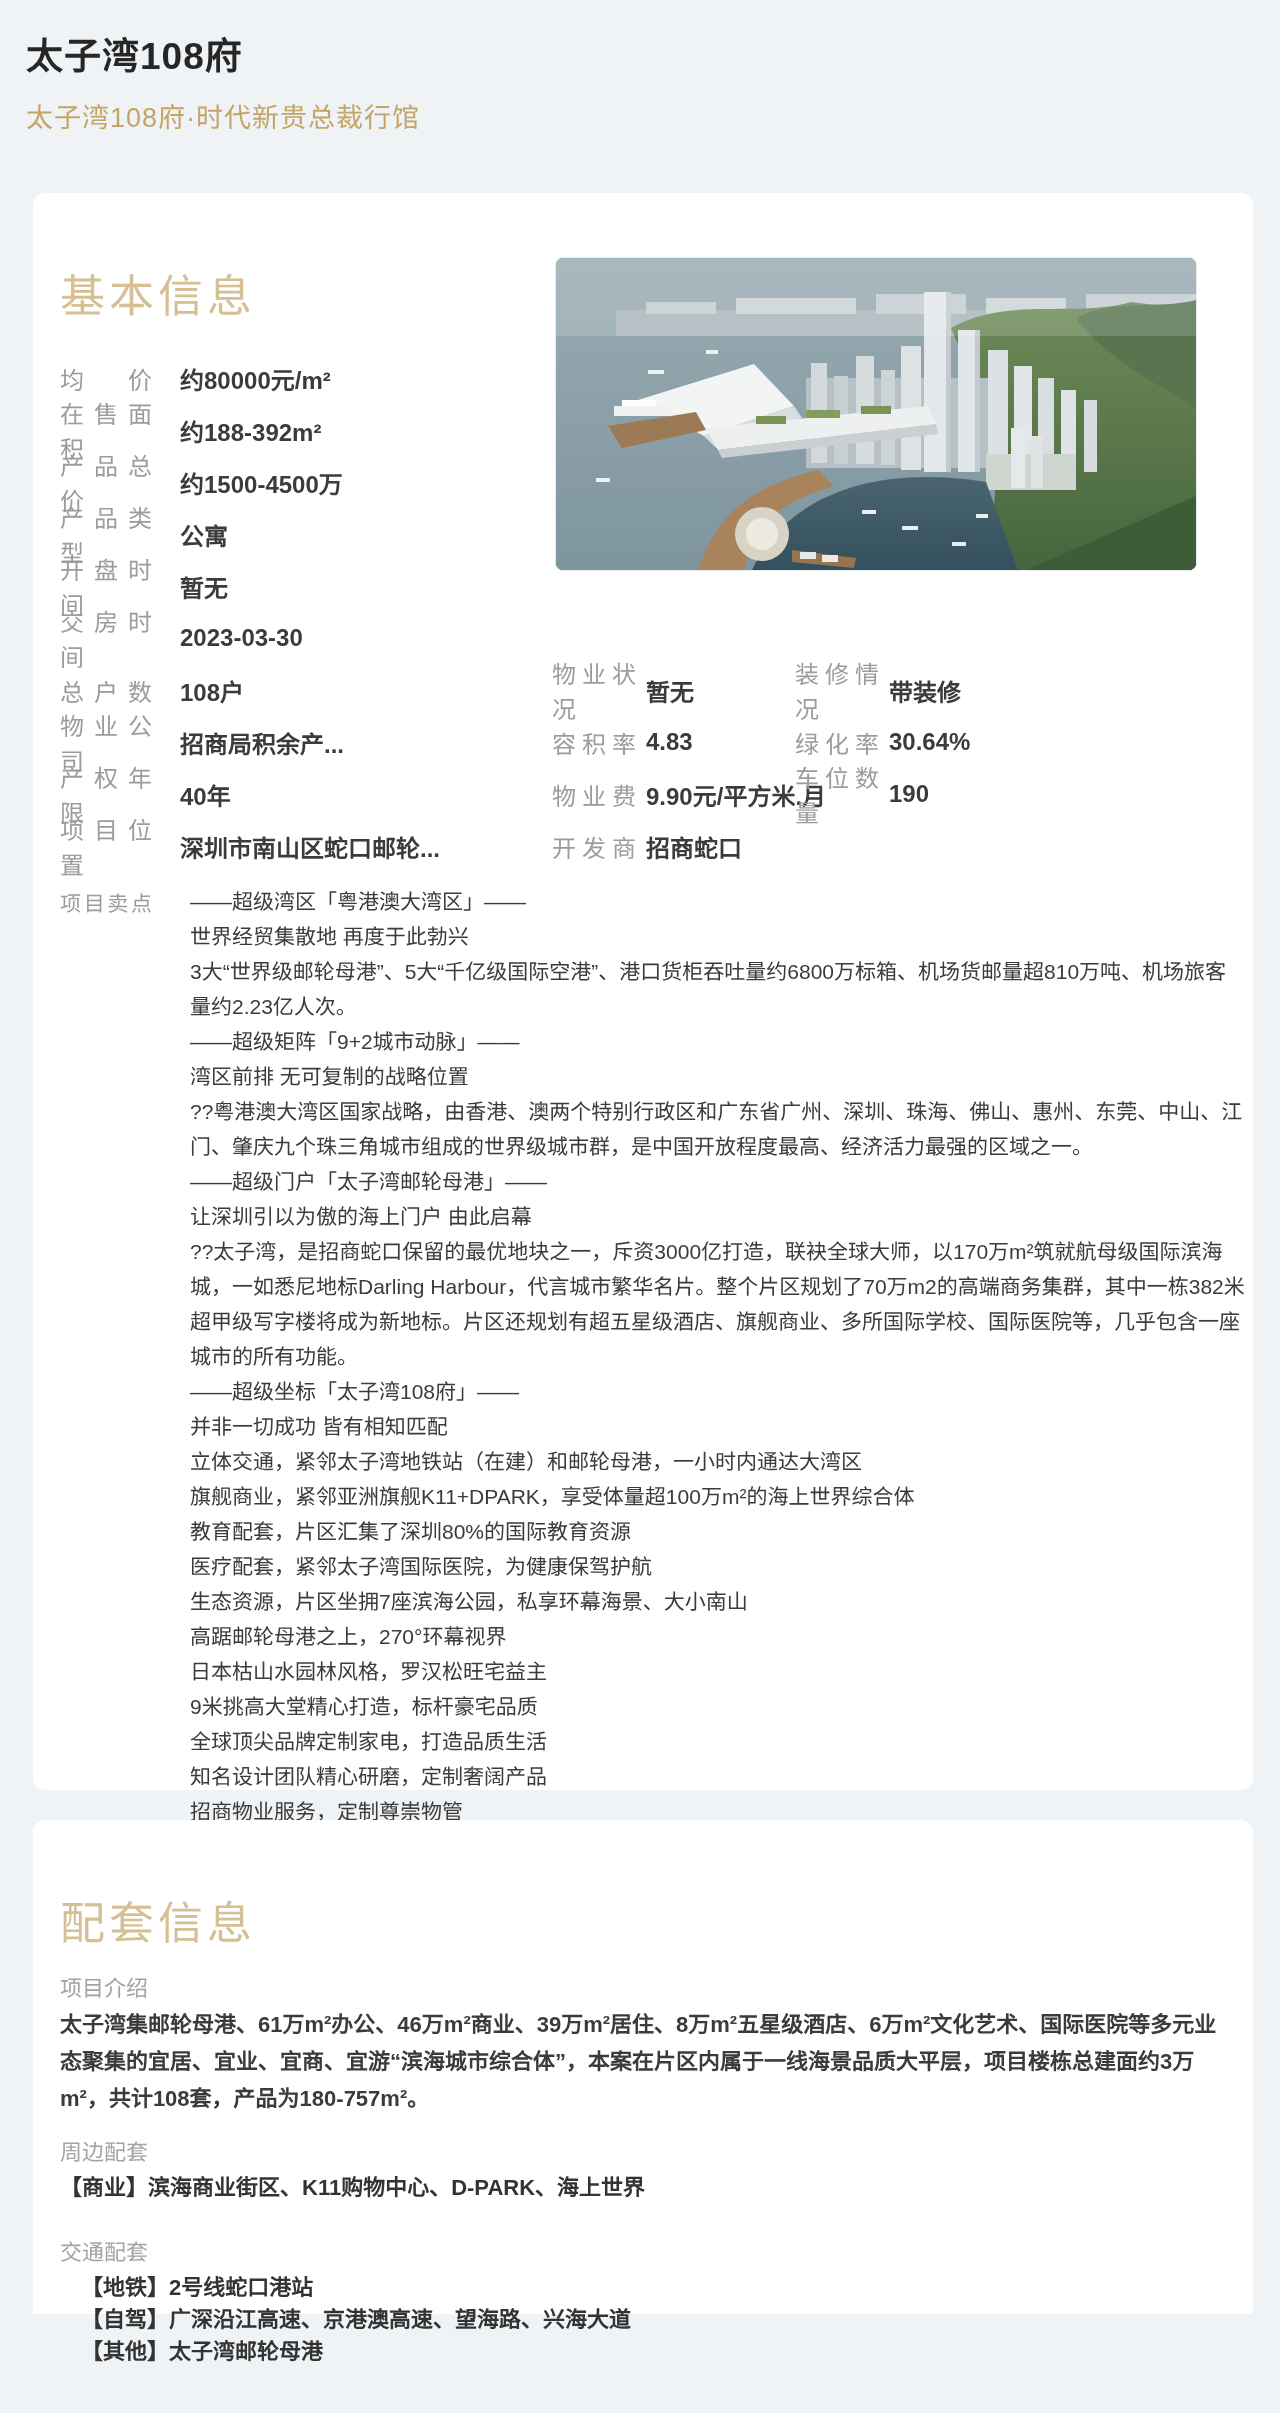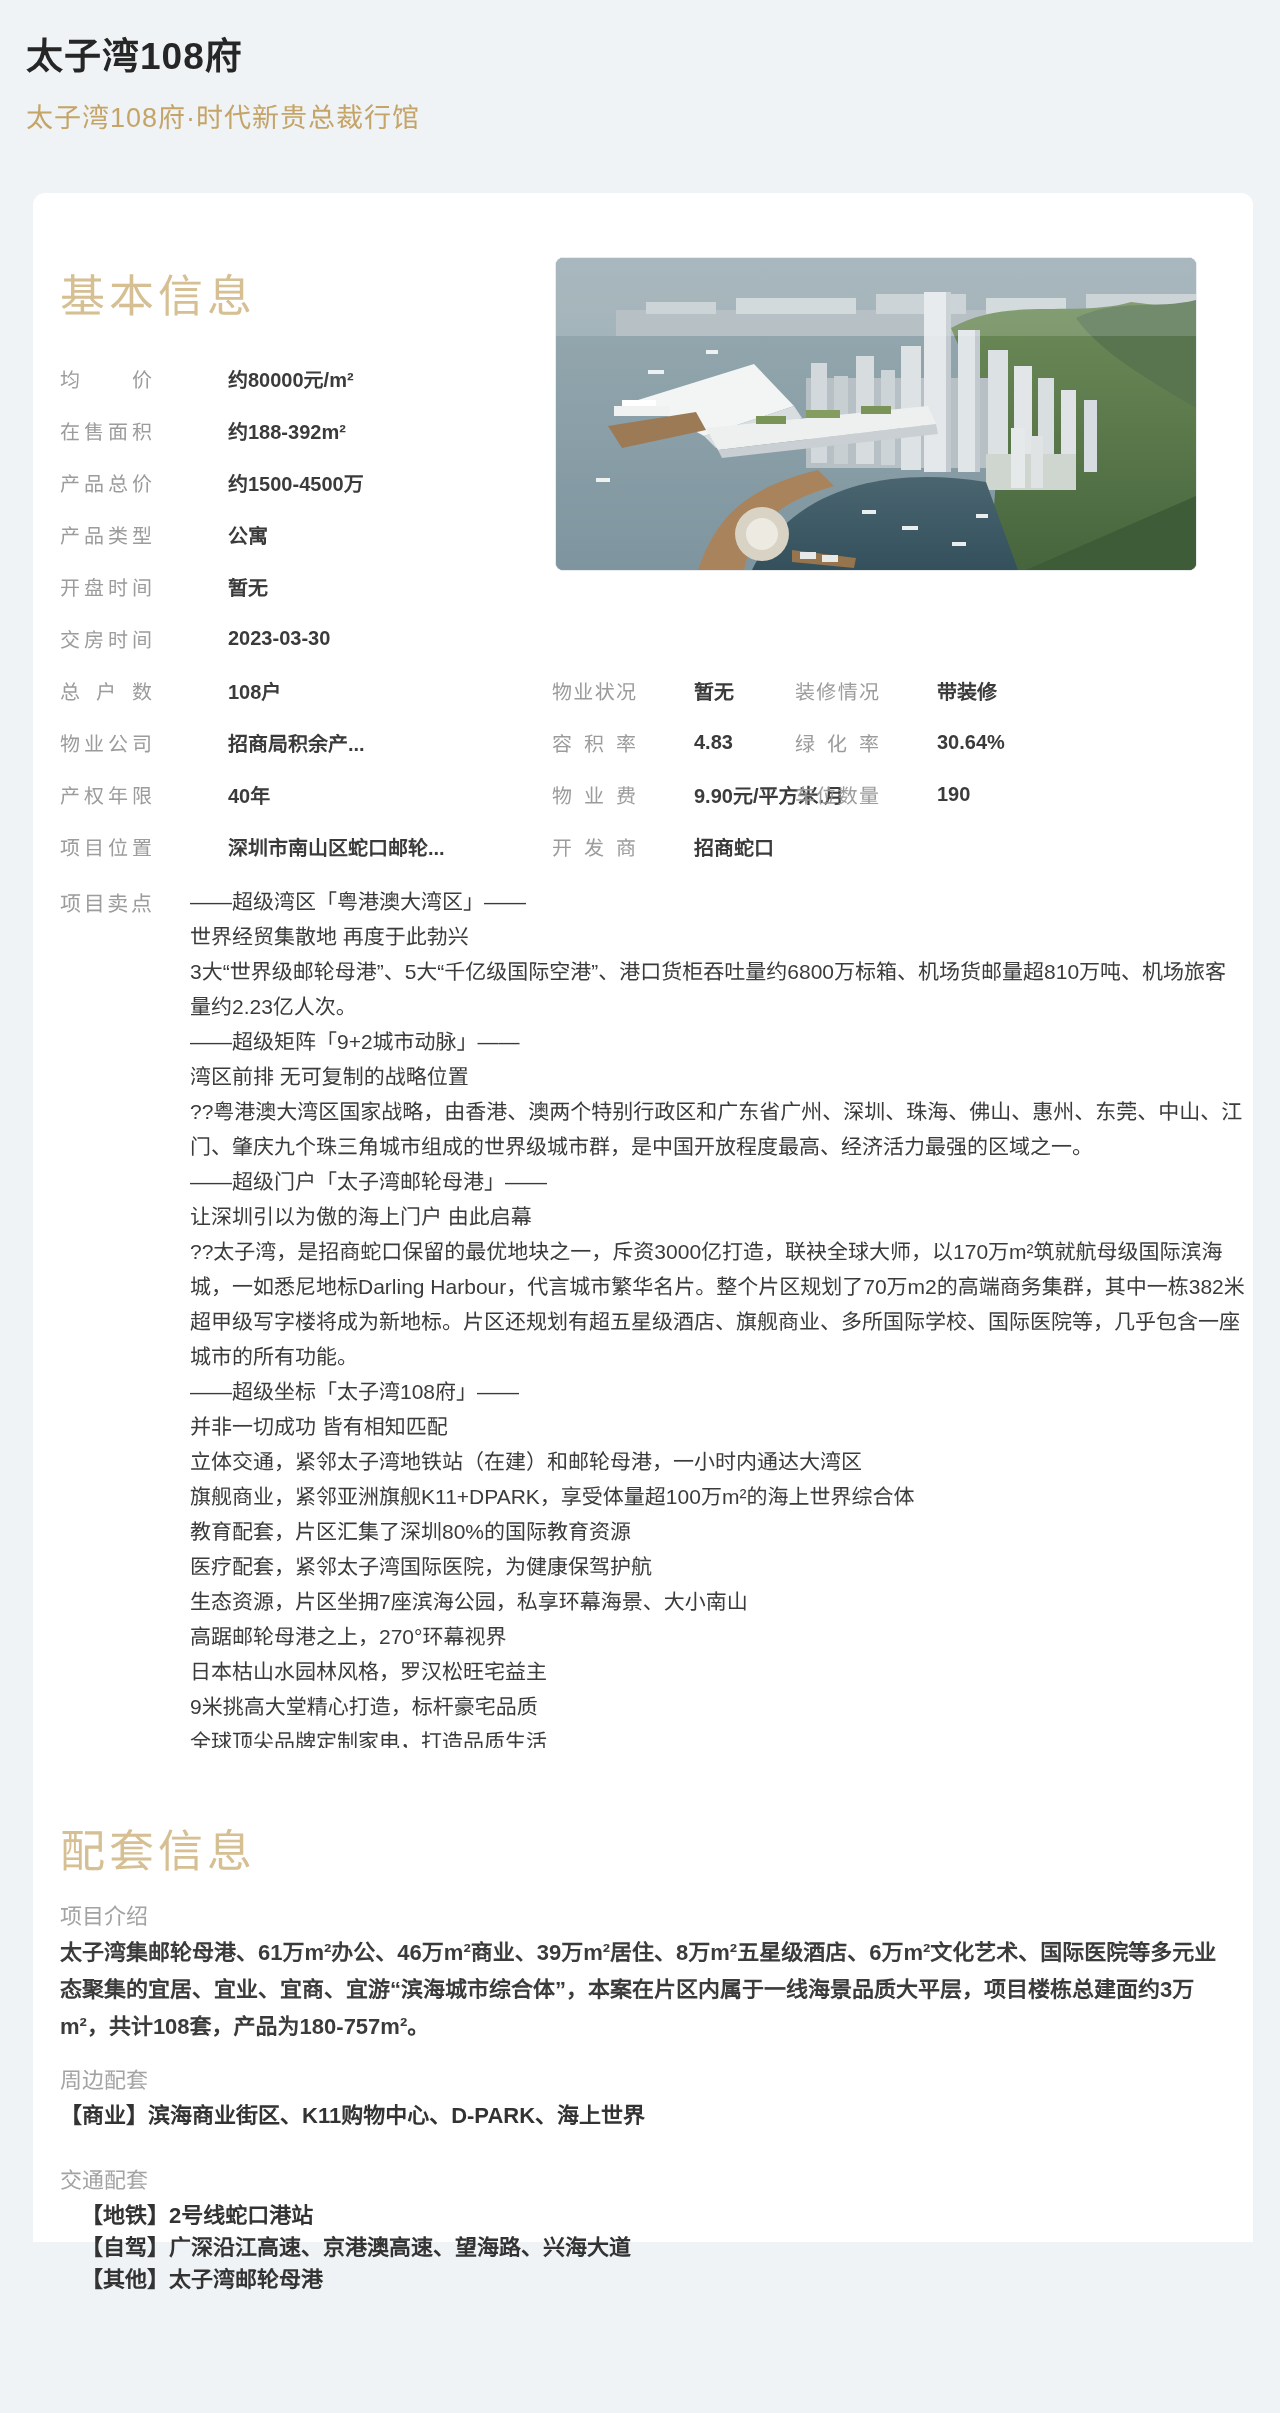--- a/index.html
+++ b/index.html
@@ -16,28 +16,28 @@
     font-size:37px;font-weight:700;color:#262626;letter-spacing:1px;
   }
   .page-subtitle{
     position:absolute;left:26px;top:96px;
     font-size:27px;color:#c5a468;letter-spacing:1px;
   }
   .card{
     position:absolute;left:33px;width:1220px;background:#ffffff;
   }
   .card-basic{top:193px;height:1597px;border-radius:12px;}
-  .card-amenities{top:1748px;height:494px;border-radius:12px 12px 0 0;}
+  .card-amenities{top:1820px;height:494px;border-radius:12px 12px 0 0;}
   .card-heading{
     position:absolute;left:27px;top:30px;
     font-size:45px;font-weight:400;color:#d5bf93;letter-spacing:4px;
   }
   
   .kv-col{position:absolute;}
-  .kv{height:52px;display:flex;align-items:center;font-size:20px;gap:48px;}
+  .kv{height:52px;display:flex;align-items:center;font-size:24px;}
   .kv .lbl{
     display:inline-block;width:92px;color:#9c9c9c;
     text-align:justify;text-align-last:justify;flex:none;
   }
   .kv .val{margin-left:28px;color:#3b3b3b;font-weight:600;white-space:nowrap;}
   .kv-left{left:27px;top:159px;width:470px;}
   .kv-mid{left:519px;top:471px;width:230px;}
   .kv-right{left:762px;top:471px;width:230px;}
   .kv-mid .lbl,.kv-right .lbl{width:84px;}
   .kv-mid .val,.kv-right .val{margin-left:10px;}

